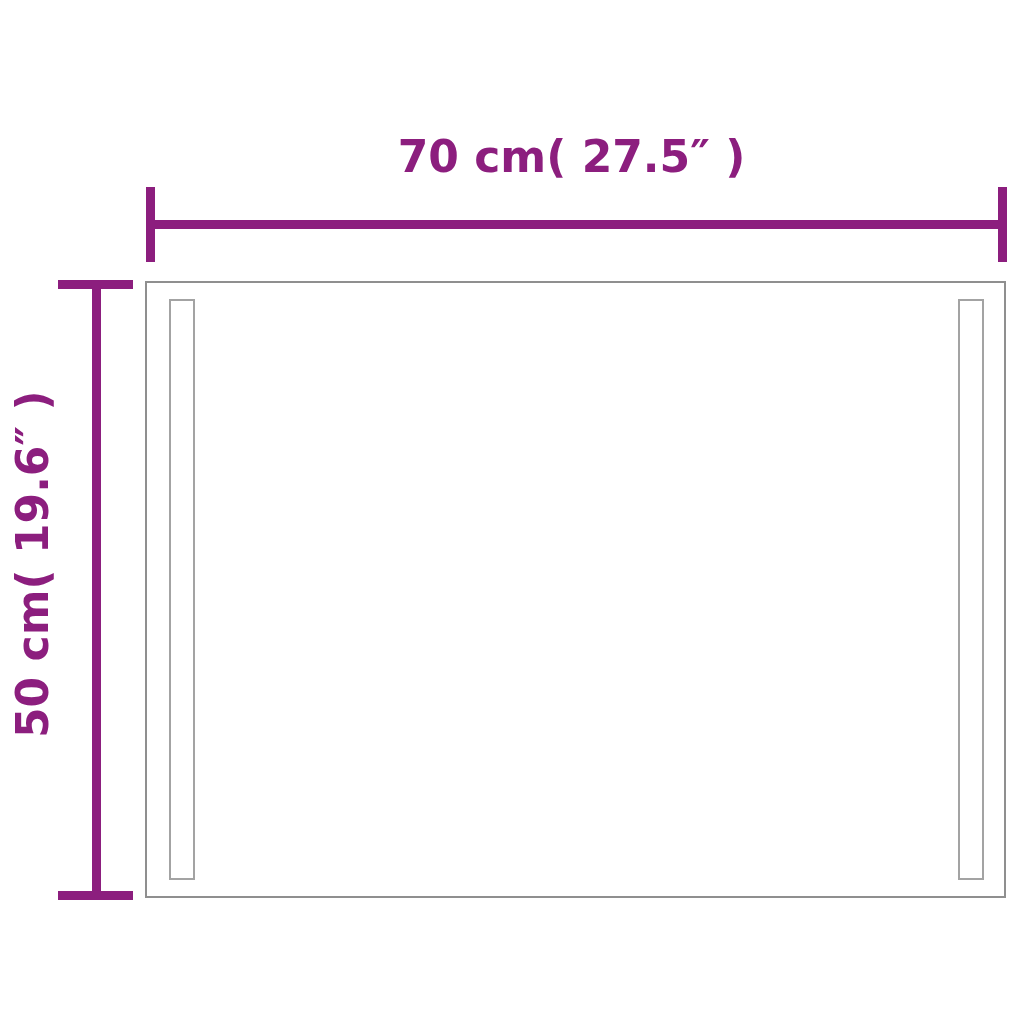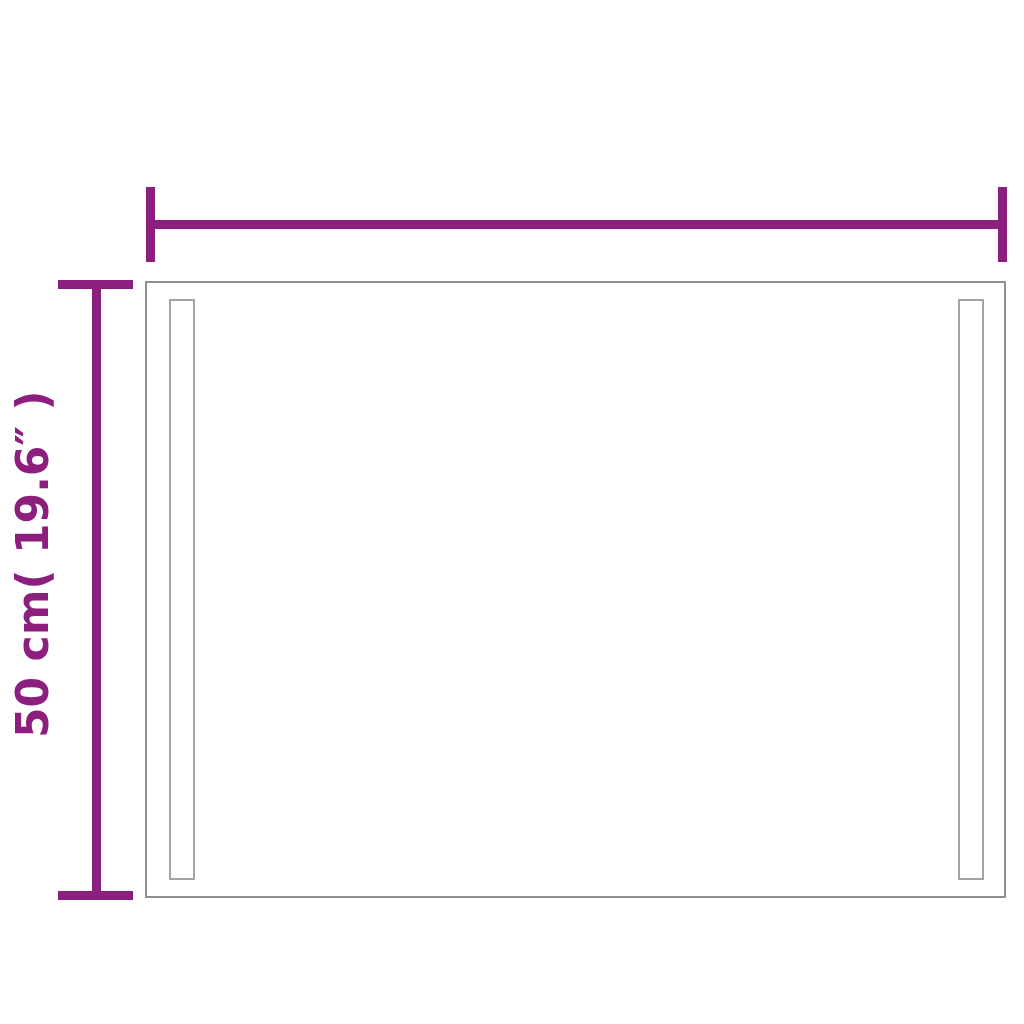--- a/index.html
+++ b/index.html
@@ -74,20 +74,21 @@
     height: 46px;
     line-height: 46px;
     transform: rotate(-90deg);
   }
 </style>
 </head>
 <body>
 
 <div class="canvas">
 
+  <div class="dim-label w-label">70 cm( 27.5″ )</div>
   <div class="dim-part w-line"></div>
   <div class="dim-part w-tick-left"></div>
   <div class="dim-part w-tick-right"></div>
 
   <div class="dim-label h-label">50 cm( 19.6″ )</div>
   <div class="dim-part h-line"></div>
   <div class="dim-part h-cap-top"></div>
   <div class="dim-part h-cap-bottom"></div>
 
   <div class="mirror"></div>

